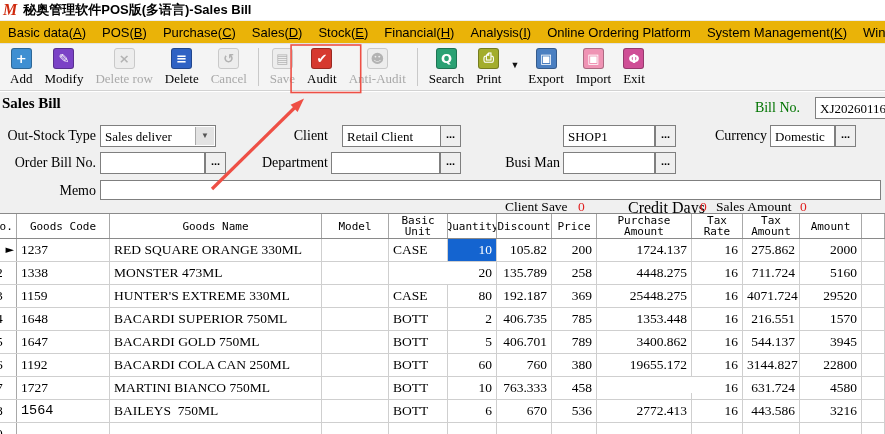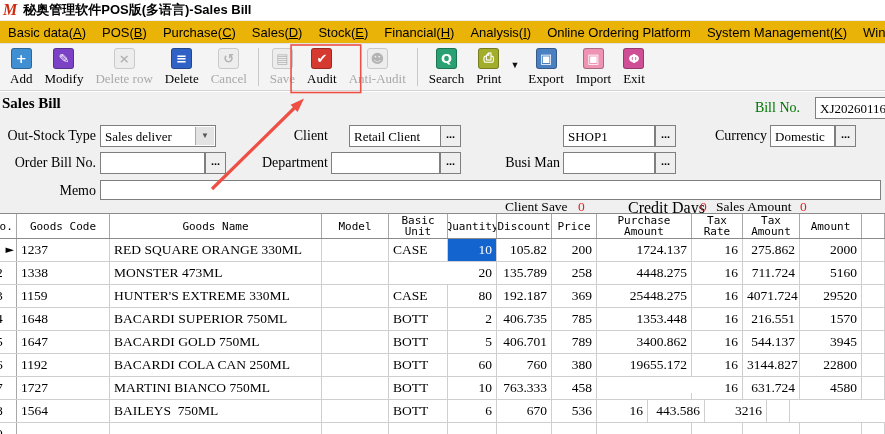--- a/index.html
+++ b/index.html
@@ -142,21 +142,21 @@
 
     <div class="flabel greenlabel" style="left:700px;top:8px;width:100px;">Bill No.</div>
     <div class="ffield" style="left:815px;top:5px;width:80px;">XJ20260116-0</div>
 
     <div class="flabel" style="left:0;top:36px;width:96px;">Out-Stock Type</div>
     <div class="ffield" style="left:100px;top:33px;width:116px;">
       <span>Sales deliver</span>
       <span class="combo-arrow">▼</span>
     </div>
     <div class="flabel" style="left:228px;top:36px;width:100px;">Client</div>
-    <div class="ffield" style="left:349px;top:33px;width:109px;">Retail Client</div>
+    <div class="ffield" style="left:342px;top:33px;width:109px;">Retail Client</div>
     <div class="fbrowse" style="left:440px;top:33px;">...</div>
     <div class="ffield" style="left:563px;top:33px;width:92px;">SHOP1</div>
     <div class="fbrowse" style="left:655px;top:33px;">...</div>
     <div class="flabel" style="left:687px;top:36px;width:80px;">Currency</div>
     <div class="ffield" style="left:770px;top:33px;width:65px;">Domestic</div>
     <div class="fbrowse" style="left:835px;top:33px;">...</div>
 
     <div class="flabel" style="left:0;top:63px;width:96px;">Order Bill No.</div>
     <div class="ffield" style="left:100px;top:60px;width:105px;"></div>
     <div class="fbrowse" style="left:205px;top:60px;">...</div>
@@ -298,27 +298,28 @@
           <div class="td num" style="width: 55px;">763.333</div>
           <div class="td num" style="width: 45px;">458</div>
           <div class="td num" style="width: 95px; margin-top: 16px;">3948.275</div>
           <div class="td num" style="width: 51px;">16</div>
           <div class="td num" style="width: 57px;">631.724</div>
           <div class="td num" style="width: 62px;">4580</div>
           <div class="td" style="width: 23px;"></div>
         </div>
         <div class="tr">
           <div class="td td-no" style="width: 17px;"><span class="clip-num">8</span></div>
-          <div class="td" style="width: 93px;">1564</div>
+          <div class="td" style="width: 93px; font-family: Liberation Mono, monospace;">1564</div>
           <div class="td" style="width: 212px;">BAILEYS  750ML</div>
           <div class="td" style="width: 67px;"></div>
           <div class="td" style="width: 59px;">BOTT</div>
           <div class="td num" style="width: 49px;">6</div>
           <div class="td num" style="width: 55px;">670</div>
           <div class="td num" style="width: 45px;">536</div>
+          <div class="td num" style="width: 95px;">2772.413</div>
           <div class="td num" style="width: 51px;">16</div>
           <div class="td num" style="width: 57px;">443.586</div>
           <div class="td num" style="width: 62px;">3216</div>
           <div class="td" style="width: 23px;"></div>
         </div>
         <div class="tr">
           <div class="td td-no" style="width: 17px;"><span class="clip-num">9</span></div>
           <div class="td" style="width: 93px;"></div>
           <div class="td" style="width: 212px;"></div>
           <div class="td" style="width: 67px;"></div>

